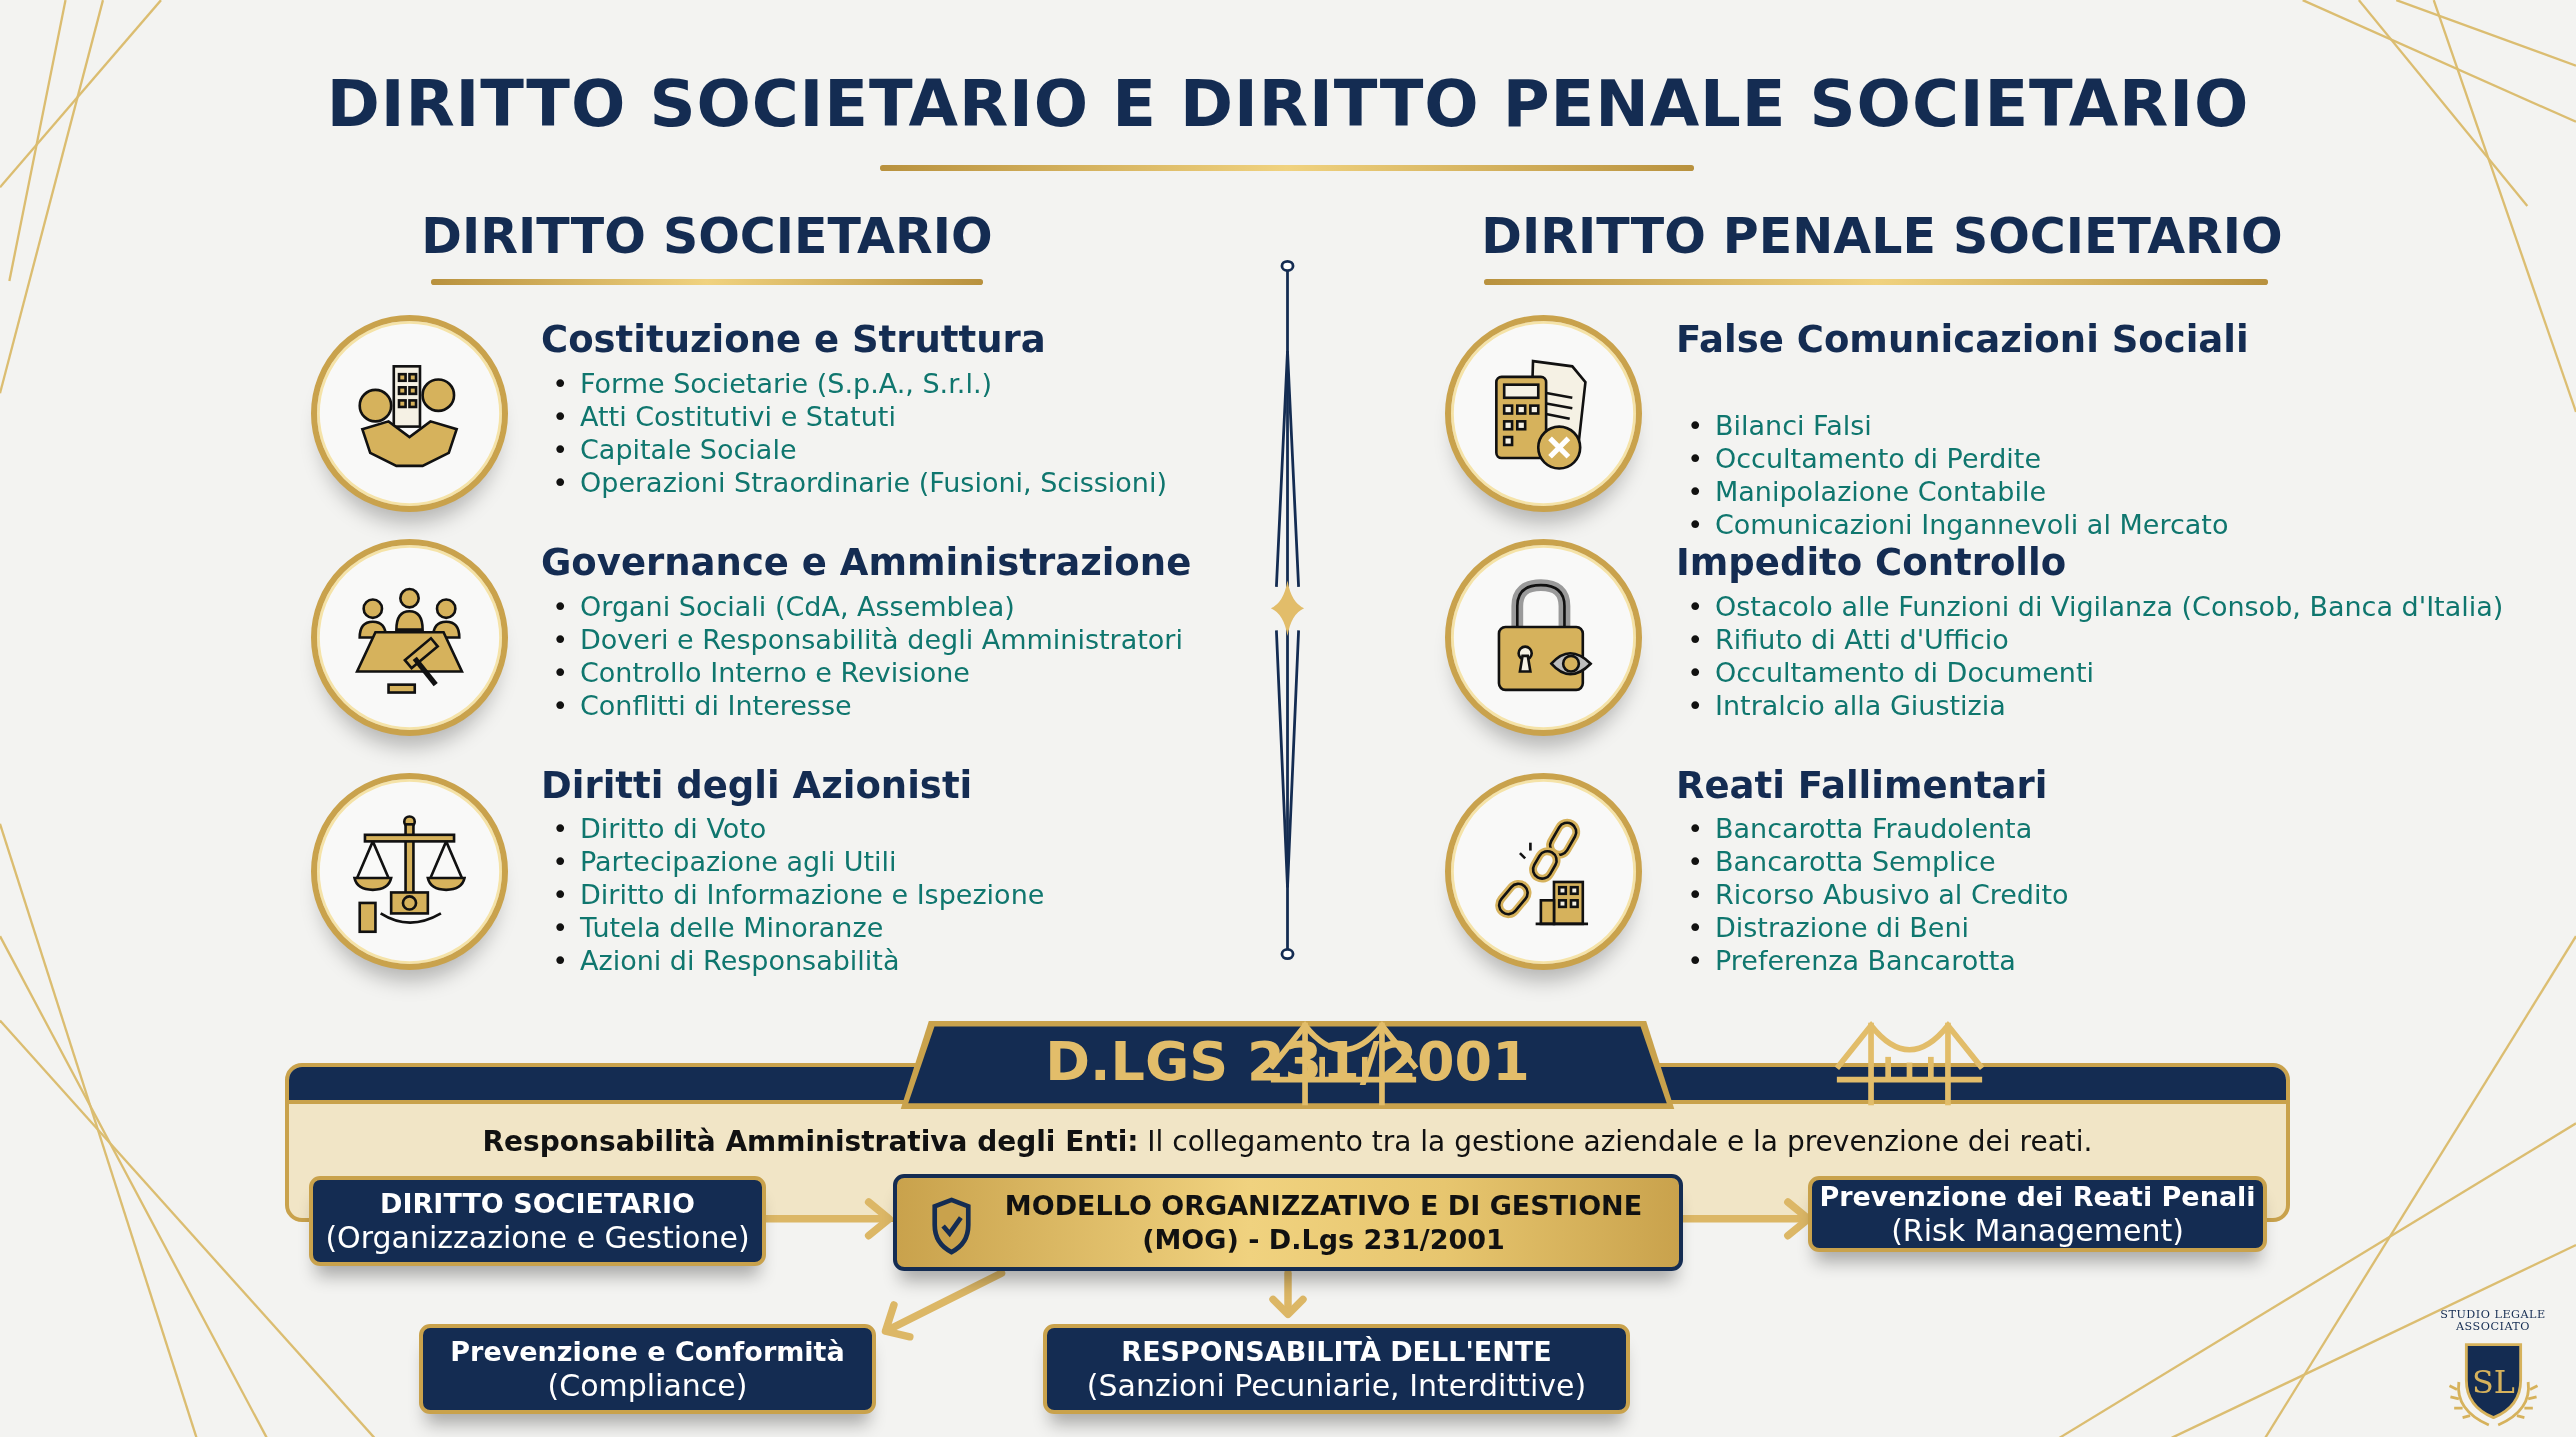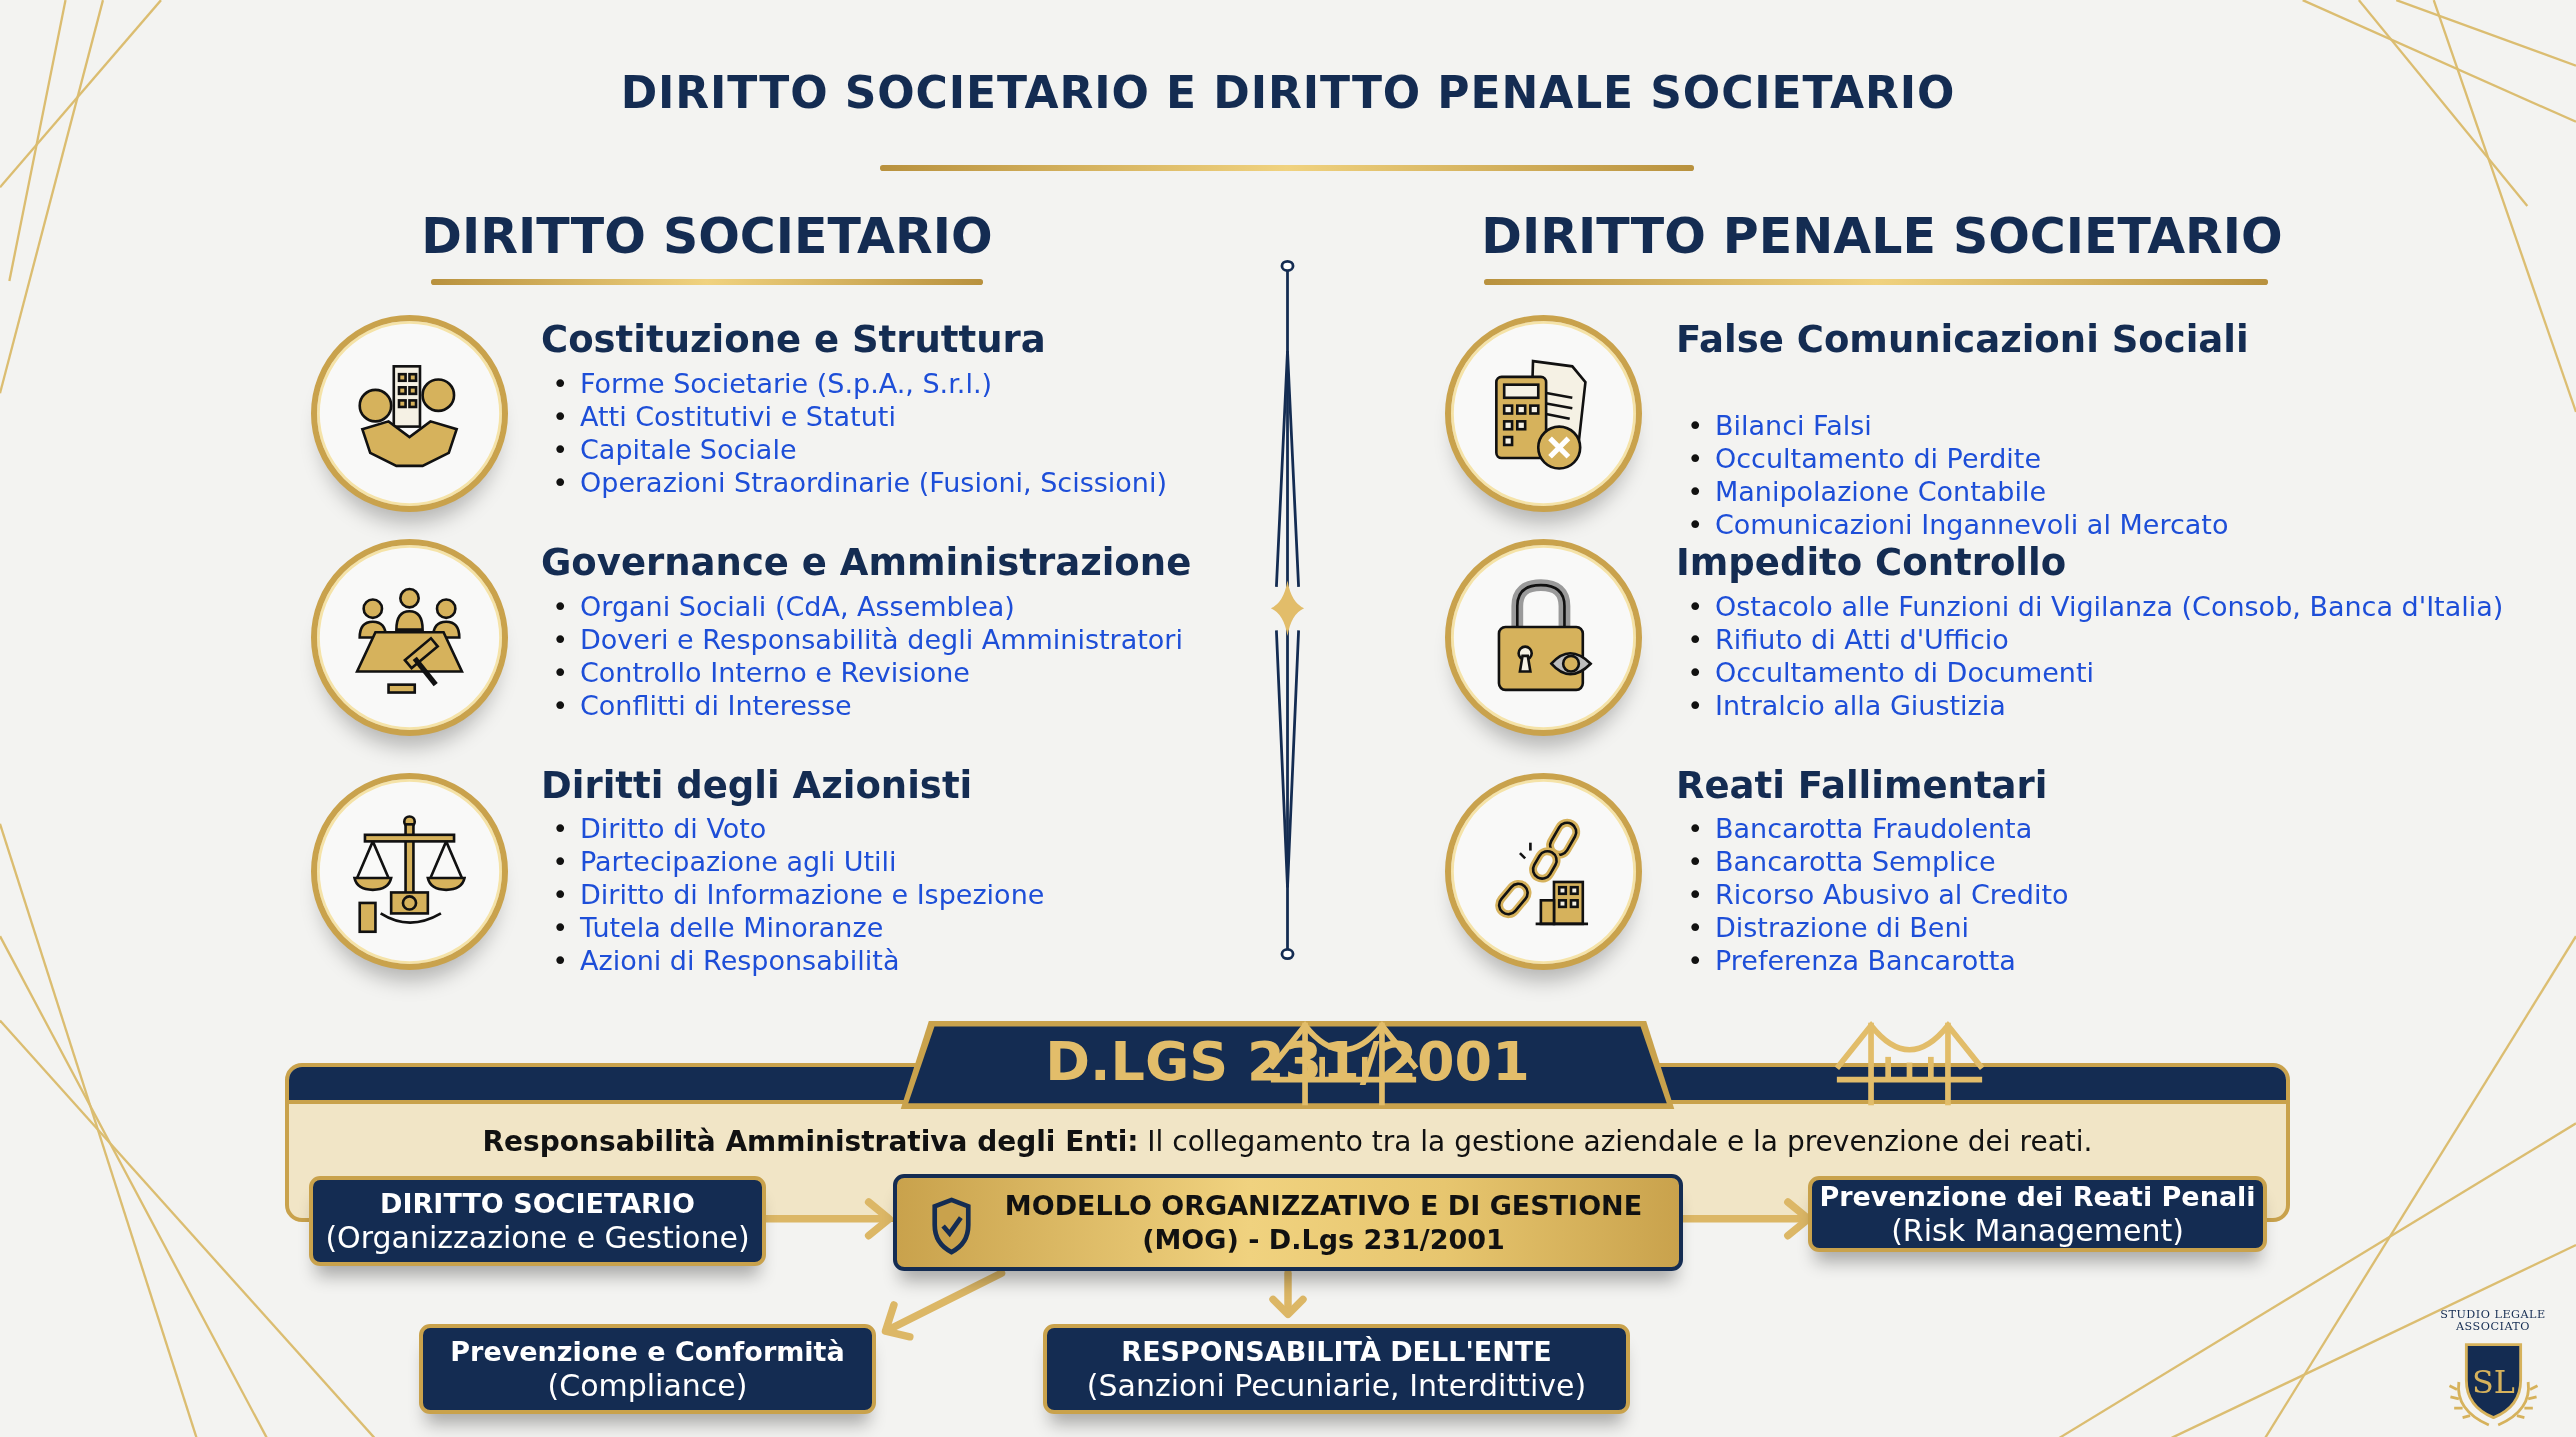--- a/index.html
+++ b/index.html
@@ -6,21 +6,21 @@
   html, body { width: 2576px; height: 1438px; overflow: hidden; }
   body {
     position: relative;
     background: #f3f3f1;
     font-family: "Liberation Sans", "DejaVu Sans", sans-serif;
     color: #111;
   }
   .deco { position: absolute; left: 0; top: 0; width: 2576px; height: 1438px; pointer-events: none; }
   .title {
     position: absolute; left: 0; width: 2576px; top: 67px; text-align: center;
-    font-family: "DejaVu Sans", sans-serif; font-weight: bold; font-size: 44px;
+    font-family: "DejaVu Sans", sans-serif; font-weight: bold; font-size: 64px;
     color: #142c52; letter-spacing: 0.9px;
   }
   .title-rule {
     position: absolute; left: 880px; top: 165px; width: 814px; height: 5.6px;
     background: linear-gradient(90deg, #b8913e, #f0d27f, #b8913e); border-radius: 2.8px;
   }
   .col-head {
     position: absolute; top: 208px; font-family: "DejaVu Sans", sans-serif; font-weight: bold;
     font-size: 49px; color: #142c52; text-align: center;
   }
@@ -36,21 +36,21 @@
     display: flex; align-items: center; justify-content: center;
   }
   .icon-circle svg { width: 131px; height: 131px; }
   .sec-title {
     position: absolute; font-family: "DejaVu Sans", sans-serif; font-weight: bold;
     font-size: 37px; color: #142c52; white-space: nowrap;
   }
   .sec-list { position: absolute; list-style: none; }
   .sec-list li {
     font-family: "DejaVu Sans", sans-serif; font-size: 27px; line-height: 33px;
-    color: #1d4ed8; white-space: nowrap; padding-left: 39px; position: relative;
+    color: #0f766e; white-space: nowrap; padding-left: 39px; position: relative;
   }
   .sec-list li::before {
     content: "\2022"; position: absolute; left: 11.2px; top: 0; color: #111;
   }
   
   .panel {
     position: absolute; left: 285px; top: 1063px; width: 2005px; height: 159px;
     border: 4.7px solid #c9a24c; border-radius: 17px;
     background: #f1e5c6; overflow: hidden;
   }

